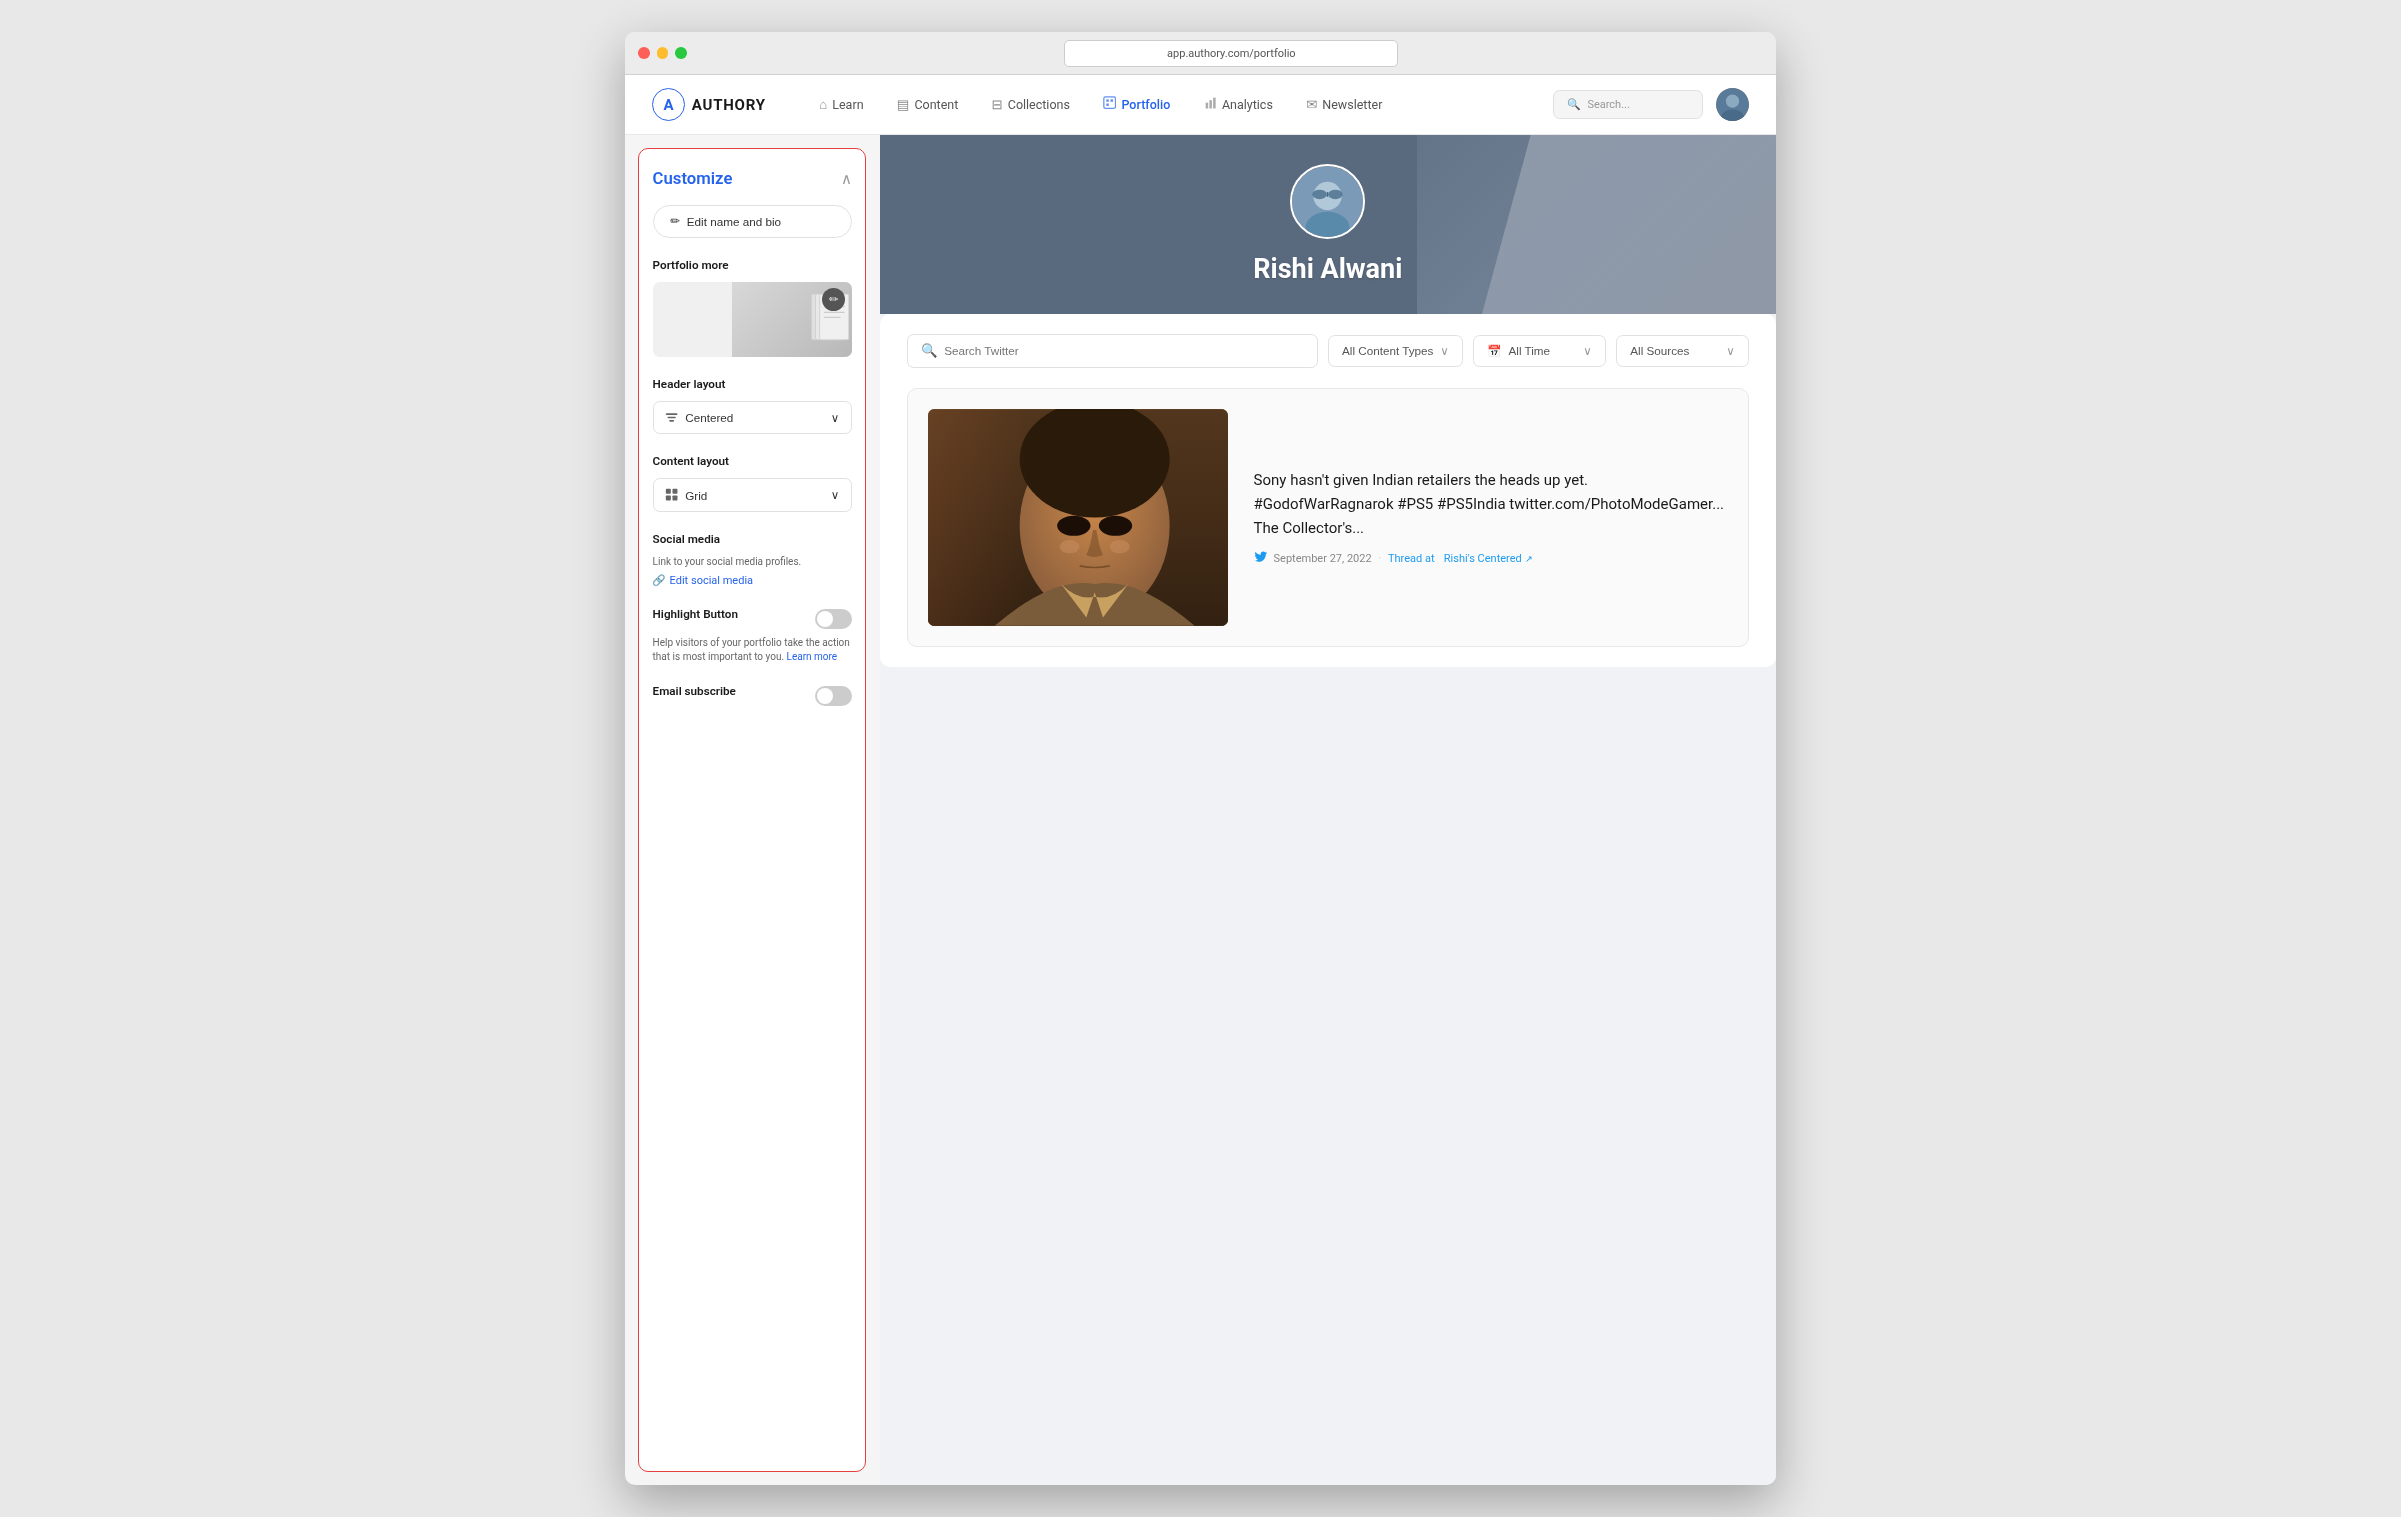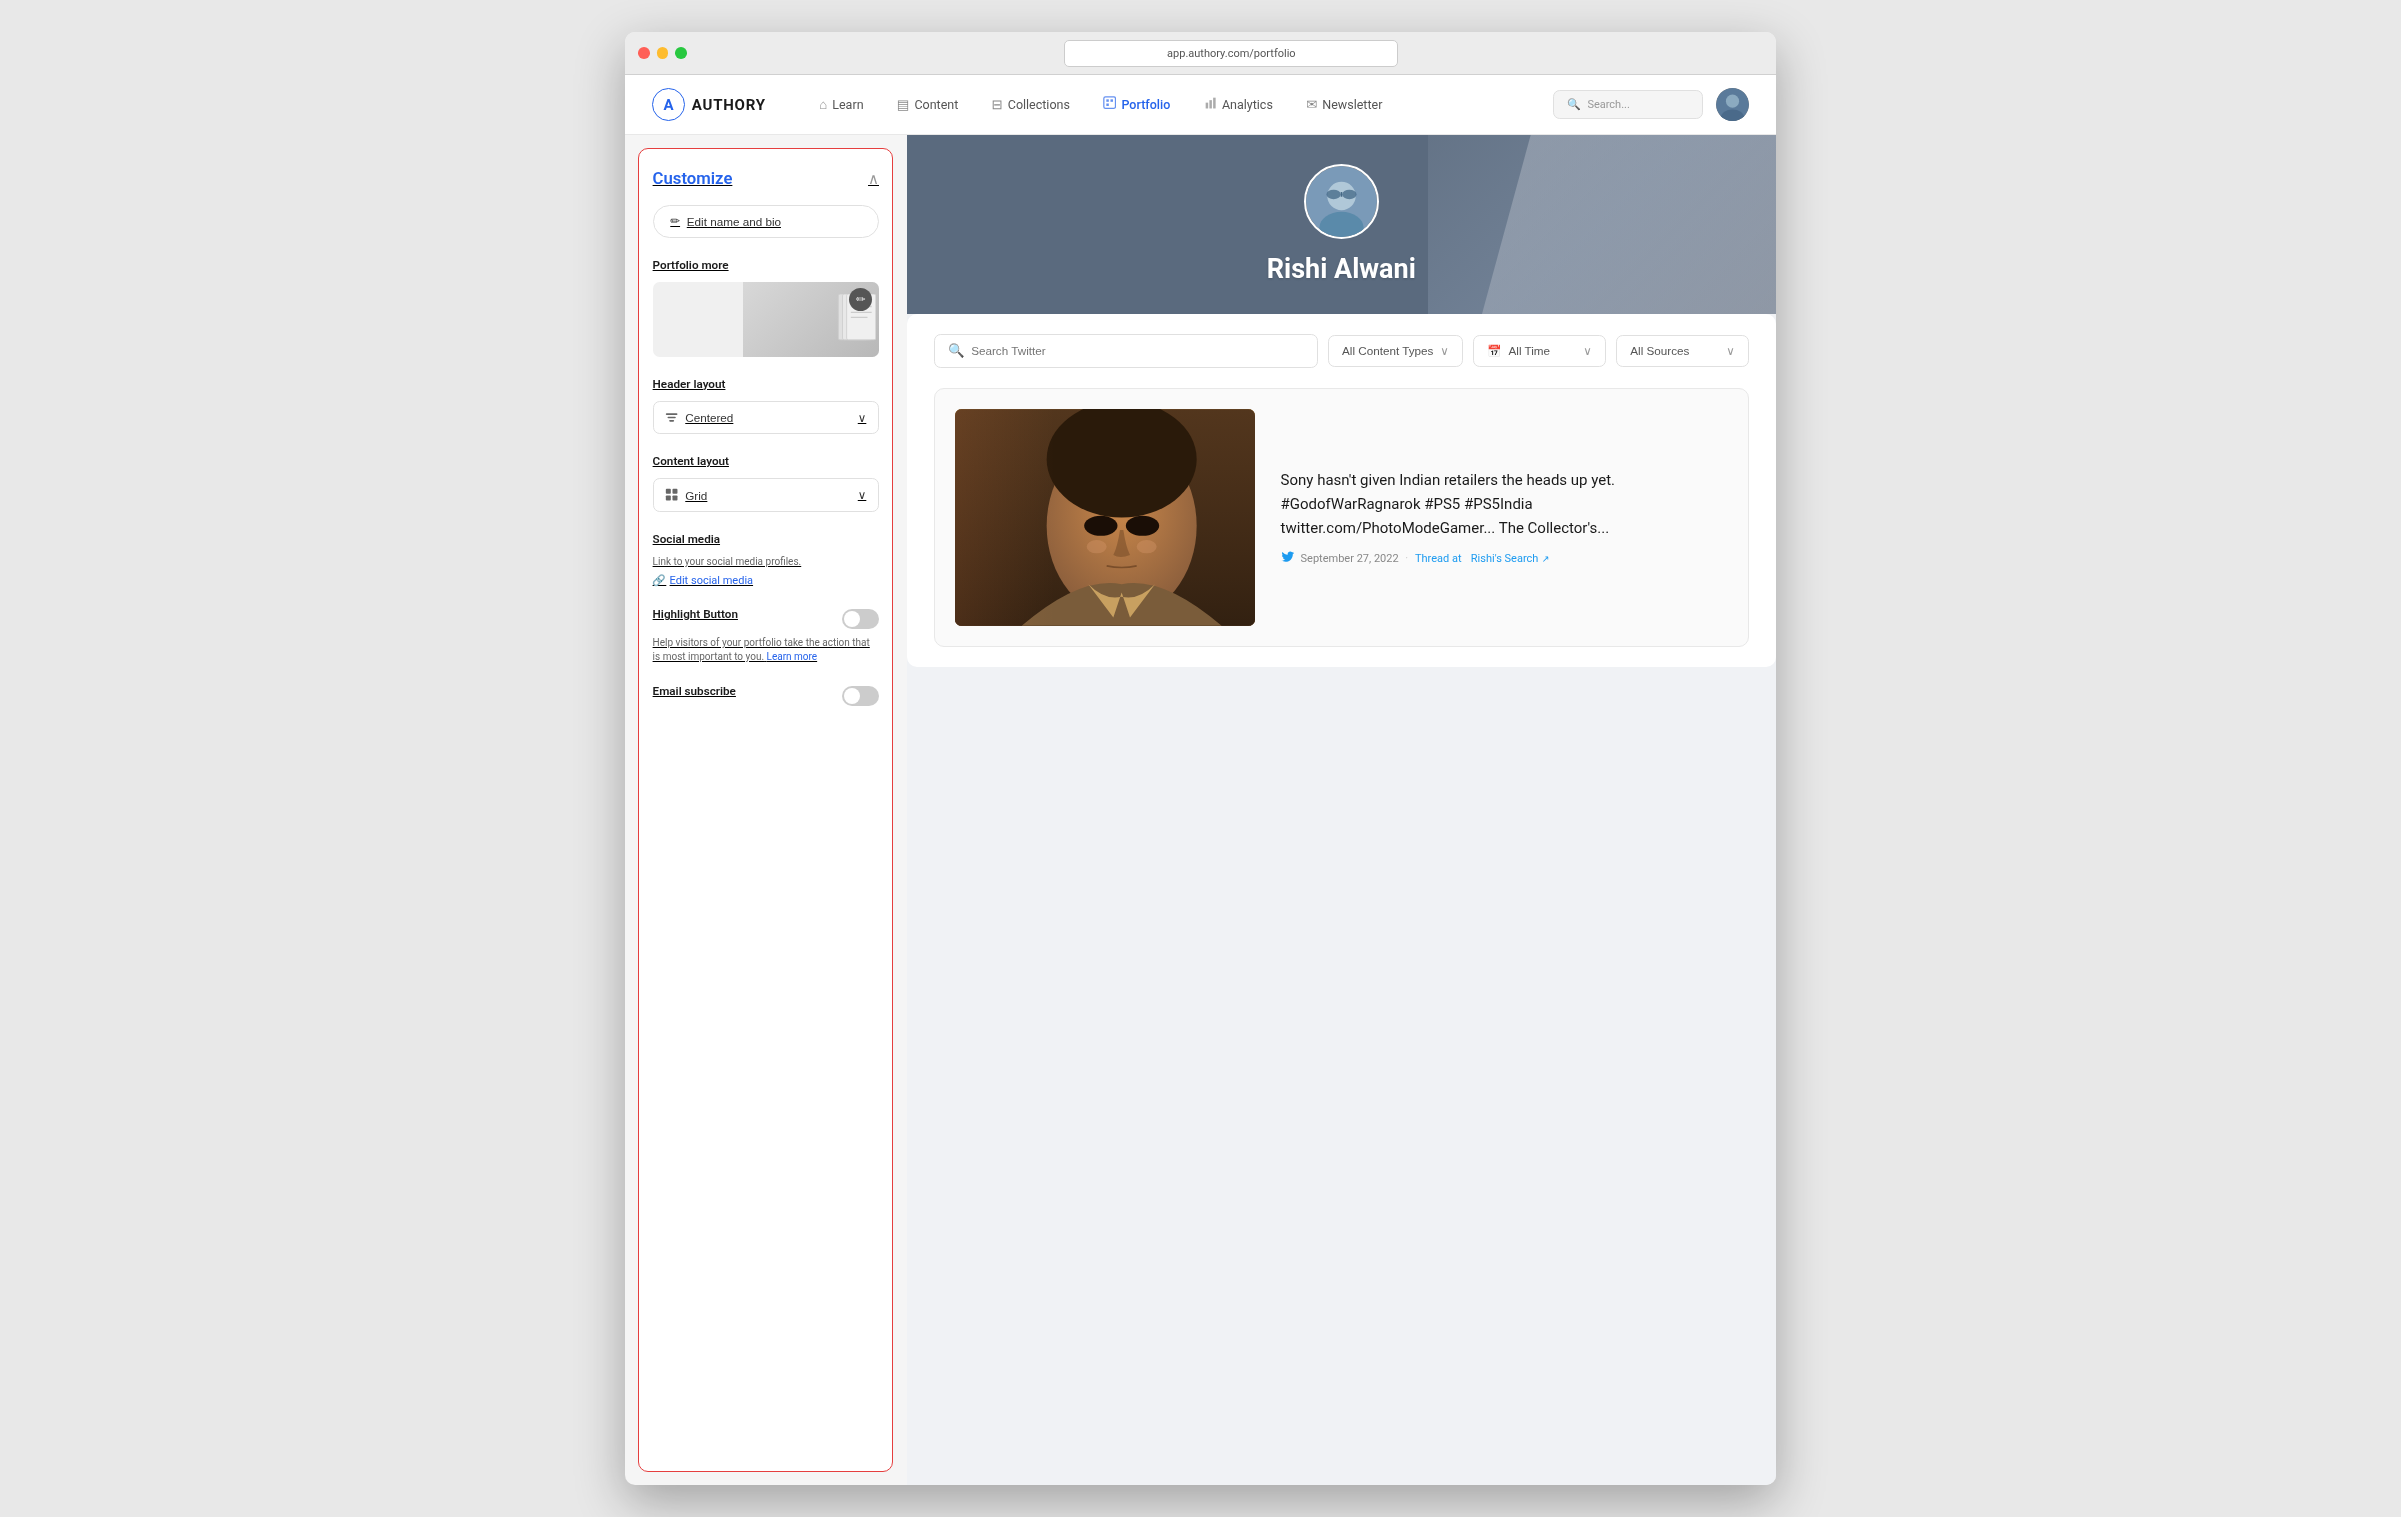--- a/index.html
+++ b/index.html
@@ -144,31 +144,30 @@
       justify-content: center;
     }
     
     .main-layout {
       display: flex;
       height: calc(100vh - 167px);
       min-height: 584px;
     }
     
     .sidebar {
-      width: 255px;
+      width: 228px;
       background: white;
       border-right: 0.8px solid #e8e8e8;
       padding: 20px 13.3px;
       flex-shrink: 0;
       border: 1.7px solid #e53e3e;
       border-radius: 10px;
       margin: 13.3px;
       position: relative;
       overflow-y: auto;
-      text-decoration: underline;
     }
     .sidebar-header {
       display: flex;
       align-items: center;
       justify-content: space-between;
       margin-bottom: 16.7px;
     }
     .sidebar-title {
       font-size: 16.7px;
       font-weight: 600;
@@ -730,21 +729,21 @@
               <span class="card-meta-twitter">
                 <svg width="13.3" height="13.3" viewBox="0 0 24 24" fill="#1d9bf0">
                   <path d="M23.643 4.937c-.835.37-1.732.62-2.675.733.962-.576 1.7-1.49 2.048-2.578-.9.534-1.897.922-2.958 1.13-.85-.904-2.06-1.47-3.4-1.47-2.572 0-4.658 2.086-4.658 4.66 0 .364.042.718.12 1.06-3.873-.195-7.304-2.05-9.602-4.868-.4.69-.63 1.49-.63 2.342 0 1.616.823 3.043 2.072 3.878-.764-.025-1.482-.234-2.11-.583v.06c0 2.257 1.605 4.14 3.737 4.568-.392.106-.803.162-1.227.162-.3 0-.593-.028-.877-.082.593 1.85 2.313 3.198 4.352 3.234-1.595 1.25-3.604 1.995-5.786 1.995-.376 0-.747-.022-1.112-.065 2.062 1.323 4.51 2.093 7.14 2.093 8.57 0 13.255-7.098 13.255-13.254 0-.2-.005-.402-.014-.602.91-.658 1.7-1.477 2.323-2.41z"></path>
                 </svg>
               </span>
               <span>September 27, 2022</span>
               <span class="card-meta-dot">·</span>
               <a class="card-meta-link">
                 <span>Thread at</span>
                 &nbsp;
-                <span>Rishi's Search</span>
+                <span>Rishi's Centered</span>
                 <span style="font-size:9.2px;">↗</span>
               </a>
             </div>
           </div>
         </div>
       </div>
     </main>
   </div>
 </div>
 

